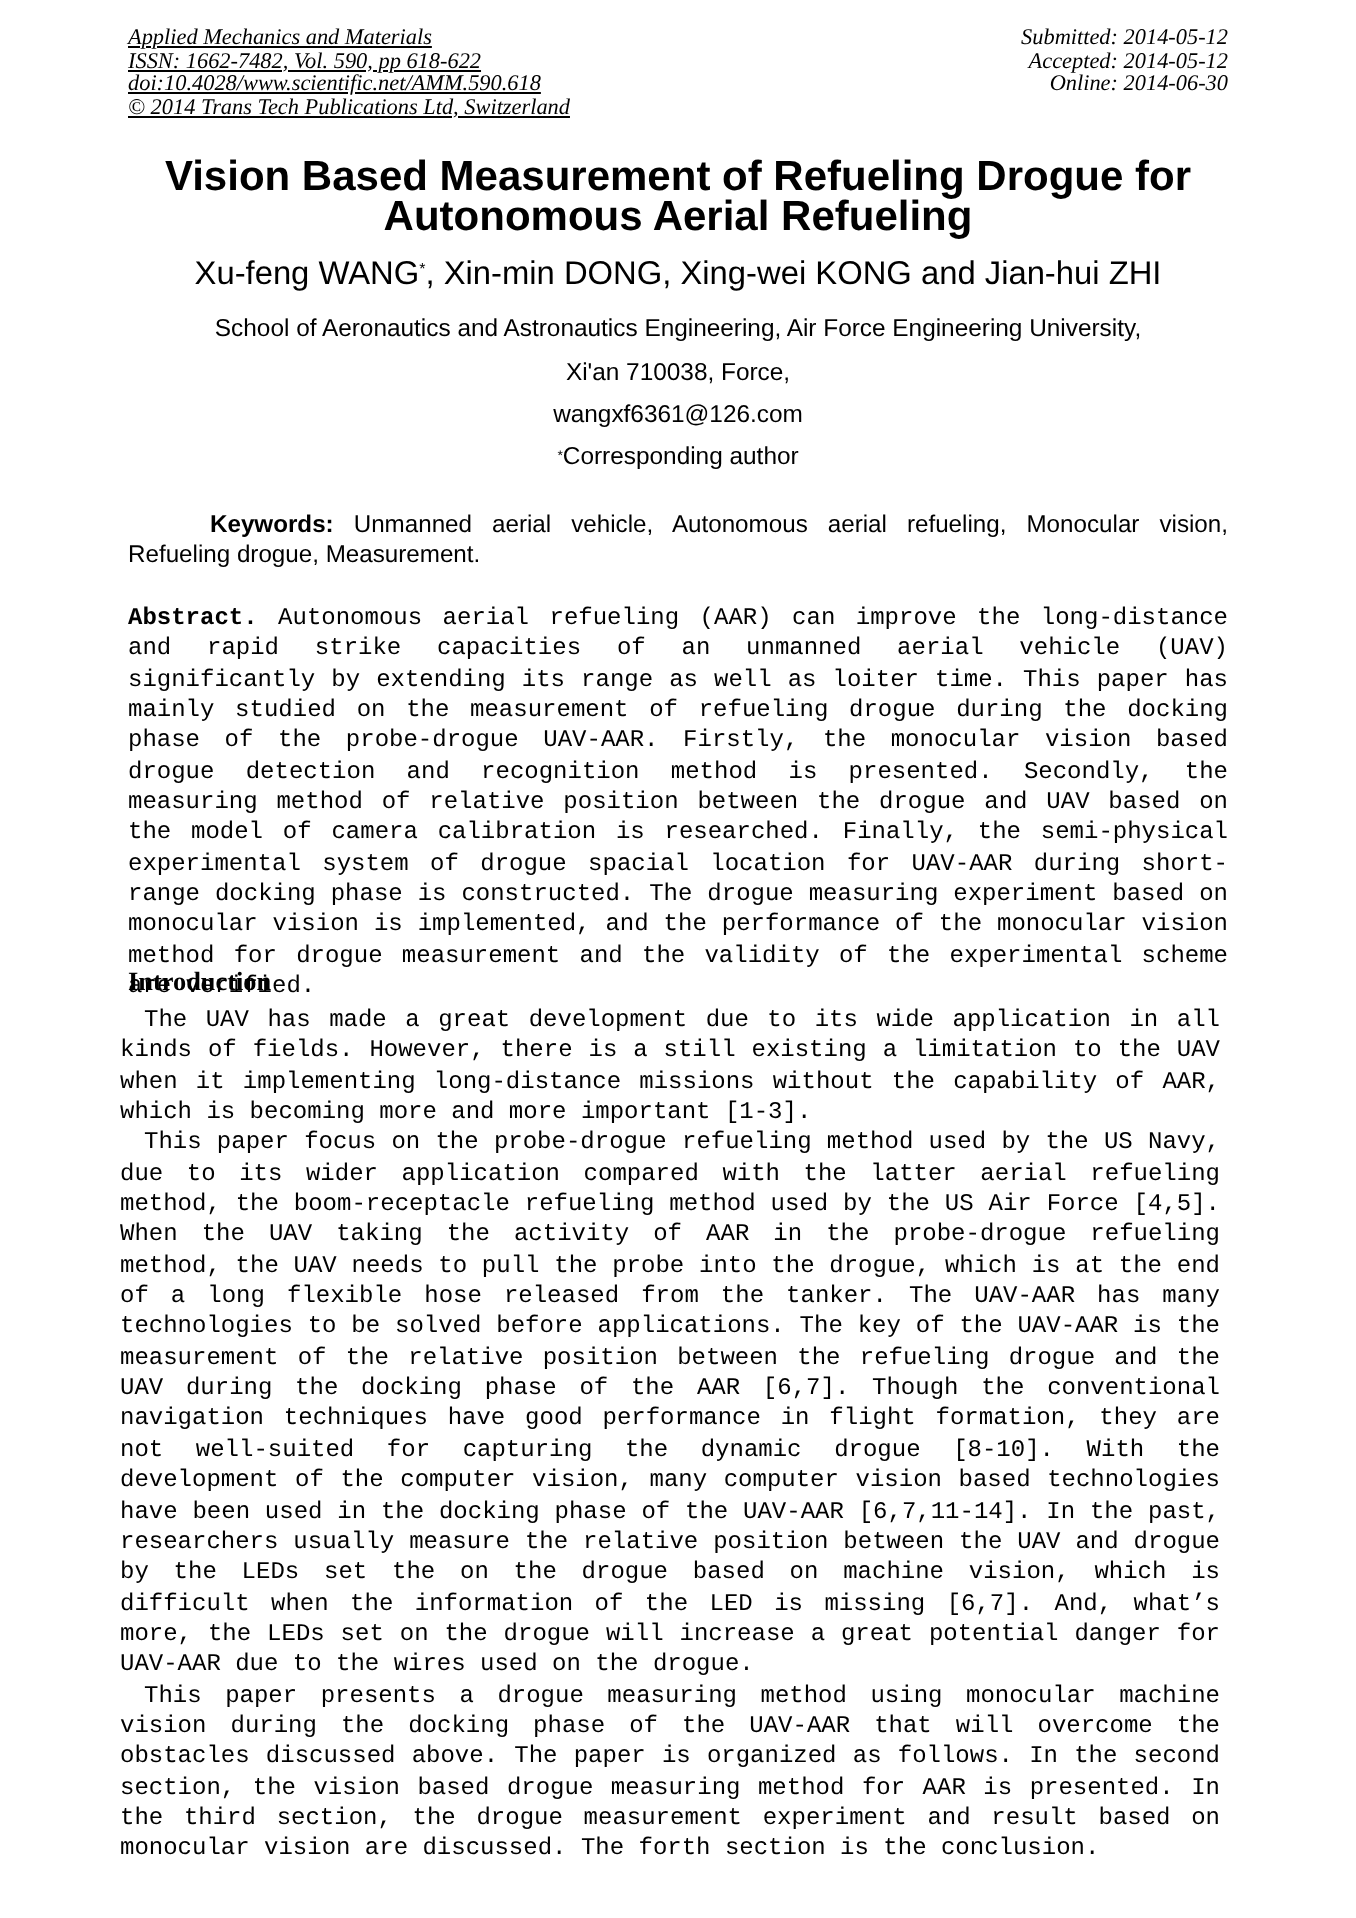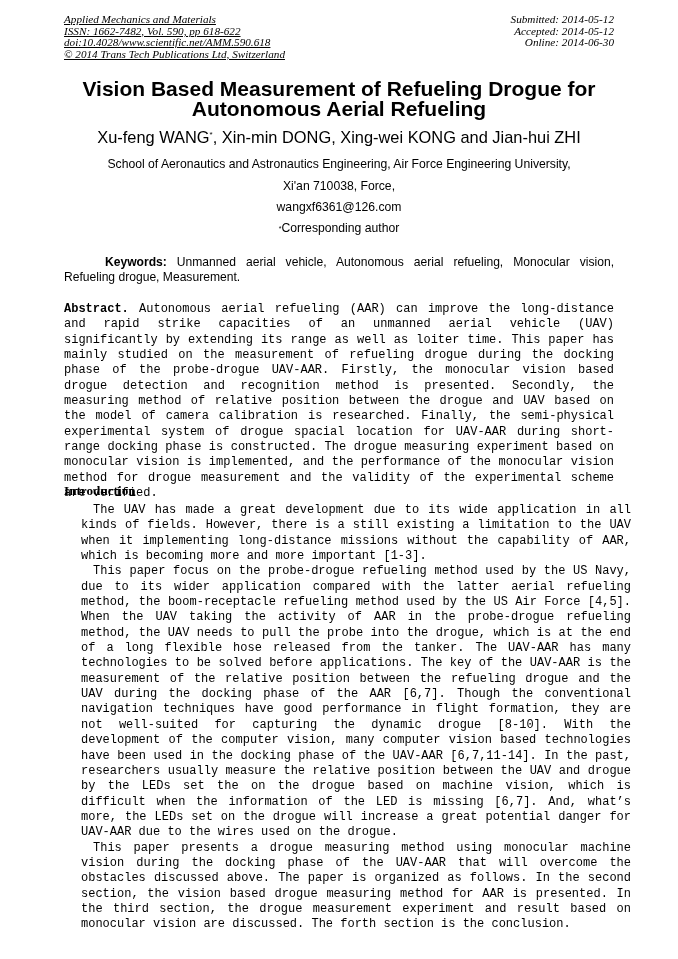--- a/index.html
+++ b/index.html
@@ -12,21 +12,21 @@
     .authors { position: absolute; top: 127px; left: 64px; width: 550px; text-align: center; font-family: "Liberation Sans", sans-serif; font-size: 16.4px; line-height: 20px; }
     .authors sup { font-size: 8px; vertical-align: top; position: relative; top: -2px; }
     .aff { position: absolute; left: 64px; width: 550px; text-align: center; font-family: "Liberation Sans", sans-serif; font-size: 12.2px; line-height: 15px; }
     .aff sup { font-size: 7px; vertical-align: top; }
     .kw { position: absolute; top: 255px; left: 64px; width: 550px; font-family: "Liberation Sans", sans-serif; font-size: 12.1px; line-height: 15.4px; text-align: justify; }
     .kw b { font-weight: bold; padding-left: 41px; }
     .body-text { font-family: Liberation Mono, monospace; font-size: 12px; line-height: 15.35px; text-align: justify; }
     .abstract { position: absolute; top: 302px; left: 64px; width: 550px; }
     .abstract b { font-weight: bold; }
     .intro-h { position: absolute; top: 483px; left: 64px; font-family: "Liberation Serif", serif; font-weight: bold; font-size: 13.2px; line-height: 15px; }
-    .intro { position: absolute; top: 503px; left: 81px; width: 550px; }
+    .intro { position: absolute; top: 503px; left: 60px; width: 550px; }
     .intro p { margin: 0; text-indent: 12px; }
   </style>
 </head>
 <body>
 
 <div class="hdr hdr-left">
   <div>Applied Mechanics and Materials</div>
   <div>ISSN: 1662-7482, Vol. 590, pp 618-622</div>
   <div>doi:10.4028/www.scientific.net/AMM.590.618</div>
   <div>© 2014 Trans Tech Publications Ltd, Switzerland</div>

